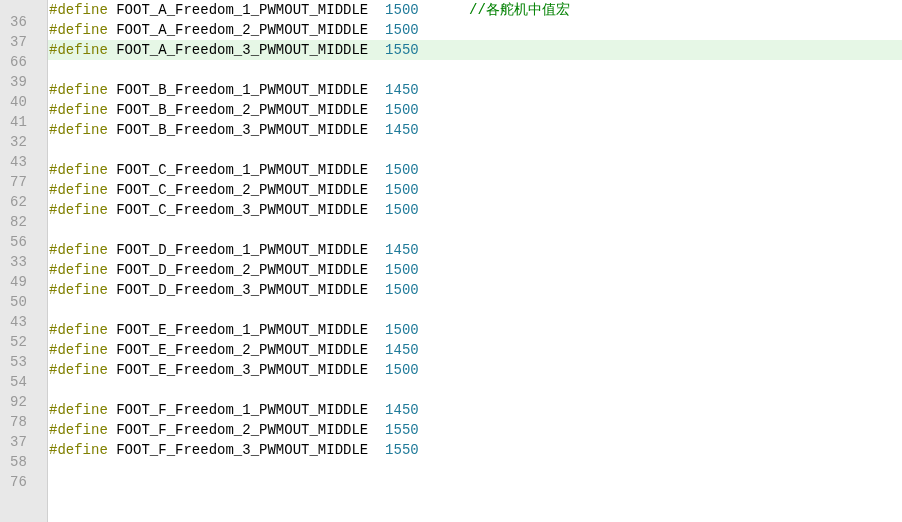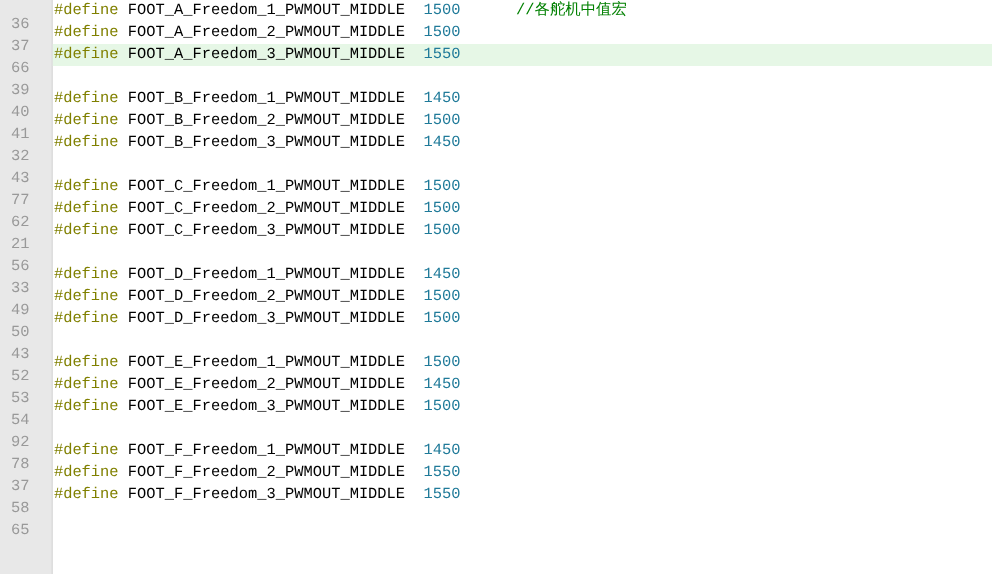--- a/index.html
+++ b/index.html
@@ -53,29 +53,29 @@
       <div class="ln">36</div>
       <div class="ln">37</div>
       <div class="ln">66</div>
       <div class="ln">39</div>
       <div class="ln">40</div>
       <div class="ln">41</div>
       <div class="ln">32</div>
       <div class="ln">43</div>
       <div class="ln">77</div>
       <div class="ln">62</div>
-      <div class="ln">21</div>
+      <div class="ln">82</div>
       <div class="ln">56</div>
       <div class="ln">33</div>
       <div class="ln">49</div>
       <div class="ln">50</div>
       <div class="ln">43</div>
       <div class="ln">52</div>
       <div class="ln">53</div>
       <div class="ln">54</div>
       <div class="ln">92</div>
       <div class="ln">78</div>
       <div class="ln">37</div>
       <div class="ln">58</div>
-      <div class="ln">65</div>
+      <div class="ln">76</div>
     </div>
   <div class="code"><div class="line"><span class="tok-dir">#define</span> <span class="tok-id">FOOT_A_Freedom_1_PWMOUT_MIDDLE</span>  <span class="tok-num">1500</span>      <span class="tok-cmt">//各舵机中值宏</span></div><div class="line"><span class="tok-dir">#define</span> <span class="tok-id">FOOT_A_Freedom_2_PWMOUT_MIDDLE</span>  <span class="tok-num">1500</span></div><div class="line hl"><span class="tok-dir">#define</span> <span class="tok-id">FOOT_A_Freedom_3_PWMOUT_MIDDLE</span>  <span class="tok-num">1550</span></div><div class="line"></div><div class="line"><span class="tok-dir">#define</span> <span class="tok-id">FOOT_B_Freedom_1_PWMOUT_MIDDLE</span>  <span class="tok-num">1450</span></div><div class="line"><span class="tok-dir">#define</span> <span class="tok-id">FOOT_B_Freedom_2_PWMOUT_MIDDLE</span>  <span class="tok-num">1500</span></div><div class="line"><span class="tok-dir">#define</span> <span class="tok-id">FOOT_B_Freedom_3_PWMOUT_MIDDLE</span>  <span class="tok-num">1450</span></div><div class="line"></div><div class="line"><span class="tok-dir">#define</span> <span class="tok-id">FOOT_C_Freedom_1_PWMOUT_MIDDLE</span>  <span class="tok-num">1500</span></div><div class="line"><span class="tok-dir">#define</span> <span class="tok-id">FOOT_C_Freedom_2_PWMOUT_MIDDLE</span>  <span class="tok-num">1500</span></div><div class="line"><span class="tok-dir">#define</span> <span class="tok-id">FOOT_C_Freedom_3_PWMOUT_MIDDLE</span>  <span class="tok-num">1500</span></div><div class="line"></div><div class="line"><span class="tok-dir">#define</span> <span class="tok-id">FOOT_D_Freedom_1_PWMOUT_MIDDLE</span>  <span class="tok-num">1450</span></div><div class="line"><span class="tok-dir">#define</span> <span class="tok-id">FOOT_D_Freedom_2_PWMOUT_MIDDLE</span>  <span class="tok-num">1500</span></div><div class="line"><span class="tok-dir">#define</span> <span class="tok-id">FOOT_D_Freedom_3_PWMOUT_MIDDLE</span>  <span class="tok-num">1500</span></div><div class="line"></div><div class="line"><span class="tok-dir">#define</span> <span class="tok-id">FOOT_E_Freedom_1_PWMOUT_MIDDLE</span>  <span class="tok-num">1500</span></div><div class="line"><span class="tok-dir">#define</span> <span class="tok-id">FOOT_E_Freedom_2_PWMOUT_MIDDLE</span>  <span class="tok-num">1450</span></div><div class="line"><span class="tok-dir">#define</span> <span class="tok-id">FOOT_E_Freedom_3_PWMOUT_MIDDLE</span>  <span class="tok-num">1500</span></div><div class="line"></div><div class="line"><span class="tok-dir">#define</span> <span class="tok-id">FOOT_F_Freedom_1_PWMOUT_MIDDLE</span>  <span class="tok-num">1450</span></div><div class="line"><span class="tok-dir">#define</span> <span class="tok-id">FOOT_F_Freedom_2_PWMOUT_MIDDLE</span>  <span class="tok-num">1550</span></div><div class="line"><span class="tok-dir">#define</span> <span class="tok-id">FOOT_F_Freedom_3_PWMOUT_MIDDLE</span>  <span class="tok-num">1550</span></div><div class="line"></div></div>
 </div>
 
 </body></html>

